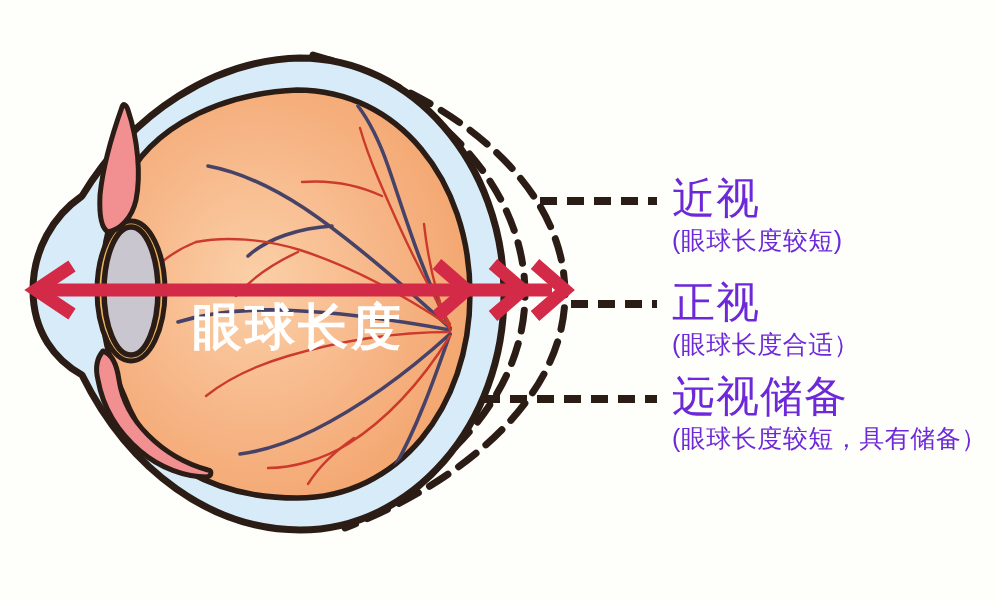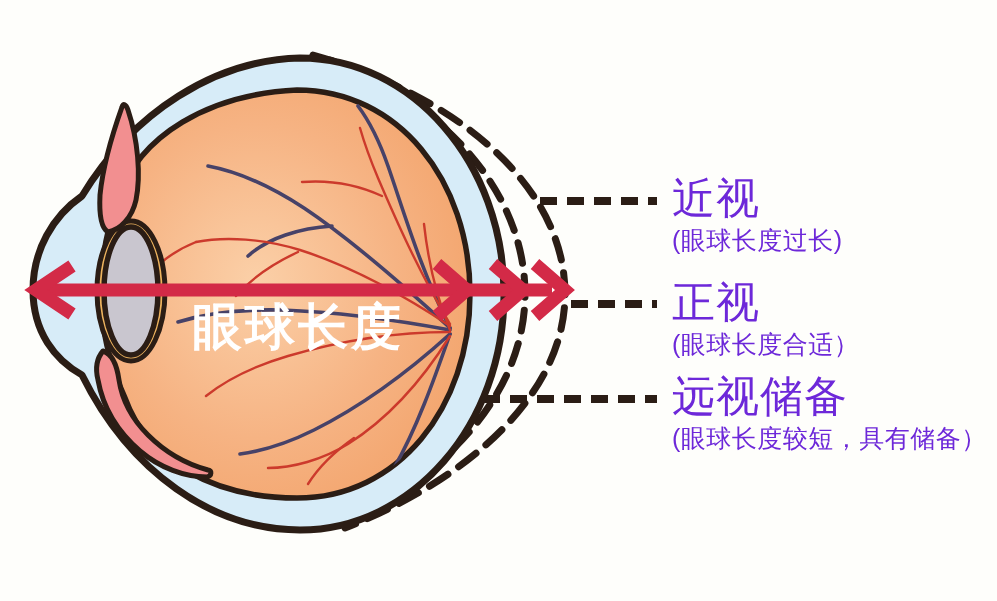--- a/index.html
+++ b/index.html
@@ -129,21 +129,21 @@
       <path stroke-width="13" d="M 437,264 L 467,290 L 437,316"></path>
       <path stroke-width="13" d="M 493,264 L 523,290 L 493,316"></path>
       <path stroke-width="13" d="M 535,264 L 565,290 L 535,316"></path>
     </g>
 
     <text class="axial-text" x="298" y="344" text-anchor="middle" font-size="50" fill="#ffffff">眼球长度</text>
   </svg>
 
   <div class="annotation" style="top:176px">
     <div class="ann-title">近视</div>
-    <div class="ann-sub">(眼球长度过长)</div>
+    <div class="ann-sub">(眼球长度较短)</div>
   </div>
 
   <div class="annotation" style="top:280px">
     <div class="ann-title">正视</div>
     <div class="ann-sub">(眼球长度合适）</div>
   </div>
 
   <div class="annotation" style="top:374px">
     <div class="ann-title">远视储备</div>
     <div class="ann-sub">(眼球长度较短，具有储备）</div>

